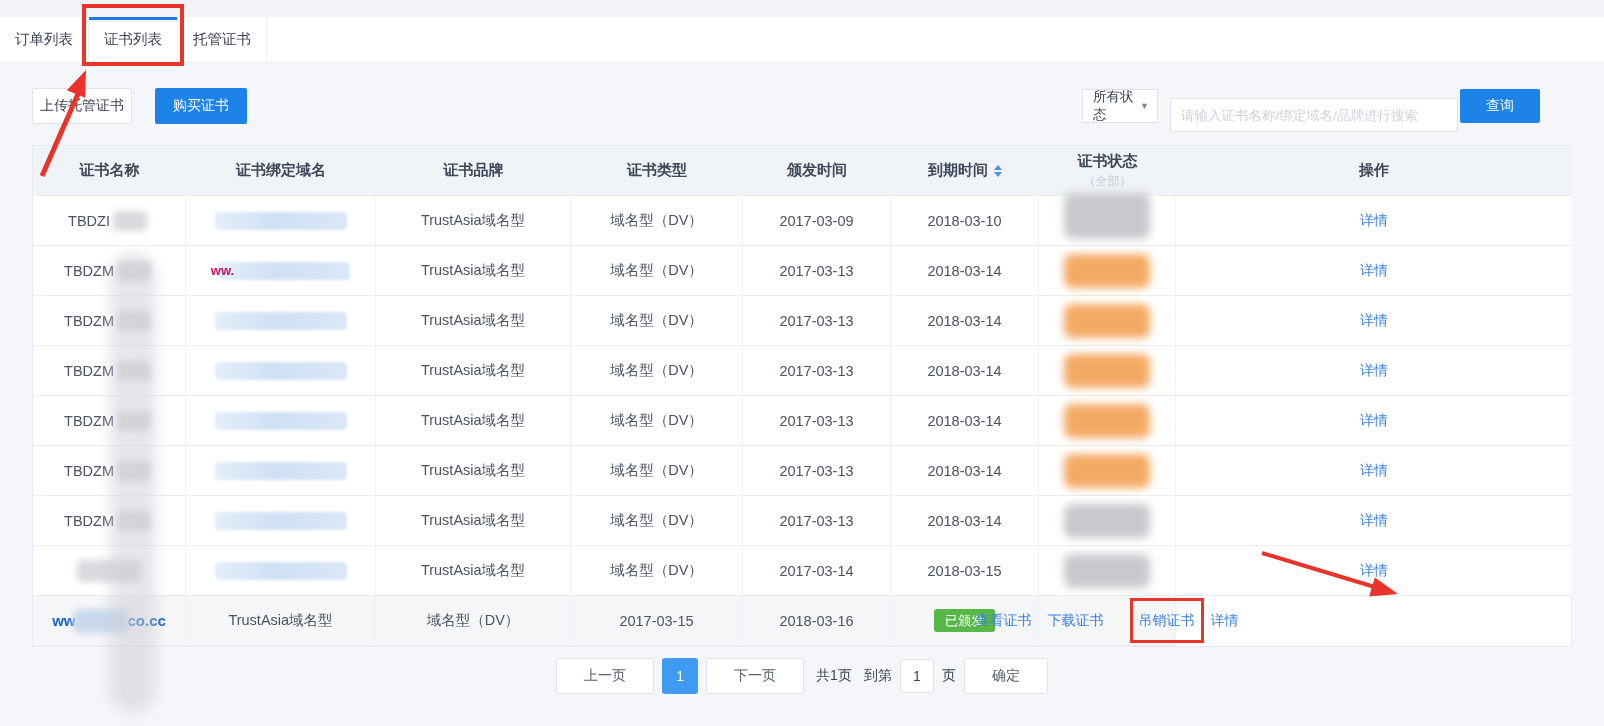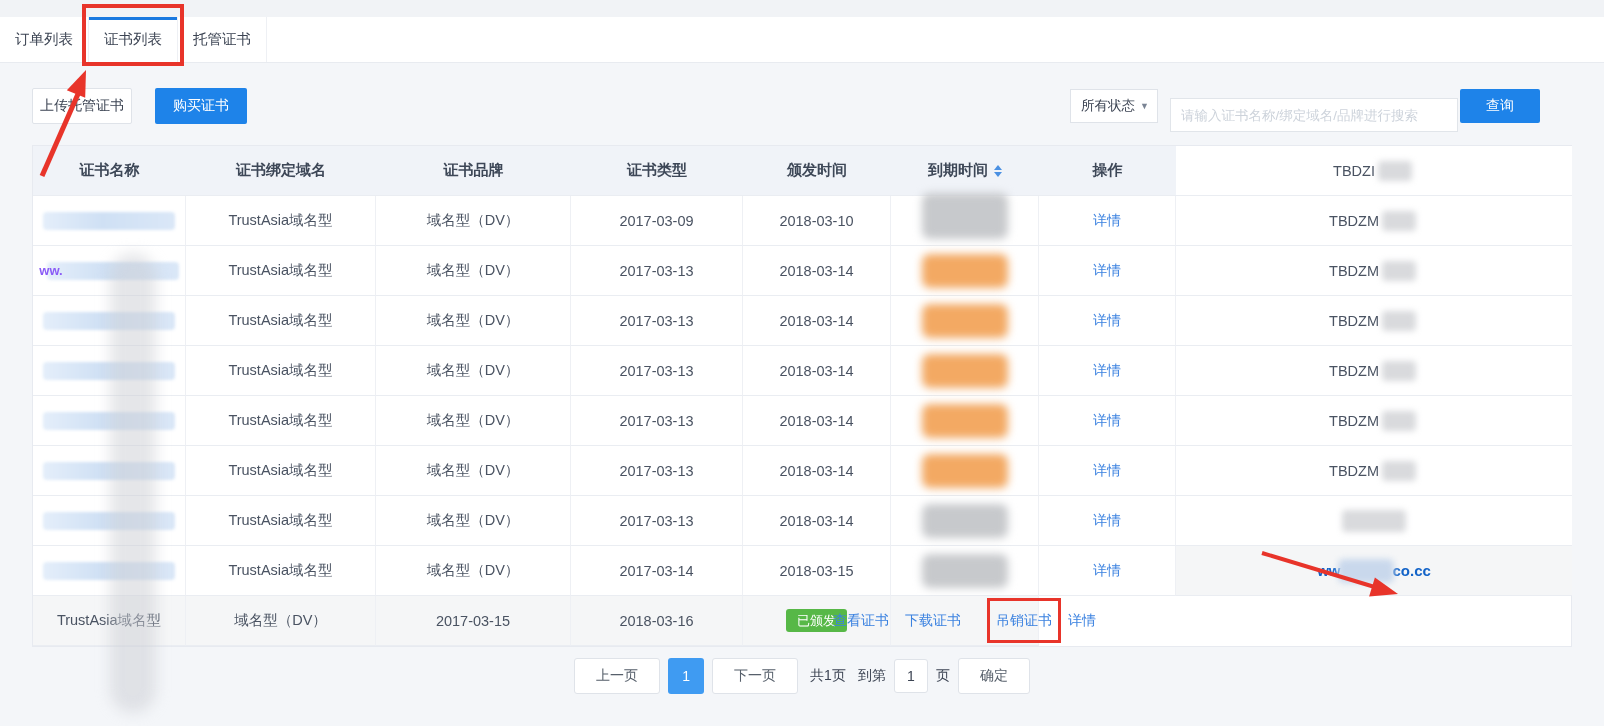--- a/index.html
+++ b/index.html
@@ -13,57 +13,57 @@
   .tabbar { height:46px; background:#fff; border-bottom:1px solid #e8ebf0; display:flex; align-items:stretch; padding-left:0; }
   .tab { position:relative; display:flex; align-items:center; padding:0 15px; font-size:14.5px; color:#3c4453; cursor:pointer; border-right:1px solid #eef0f4; background:#fff; }
   .tab.active::before { content:""; position:absolute; top:0; left:0; right:0; height:3px; background:#1a79e0; }
   .tab.annotated::after { content:""; position:absolute; top:-13px; bottom:-4px; left:-7px; right:-7px; border:4px solid #e8342a; z-index:70; pointer-events:none; }
   
   .content { position:absolute; top:63px; left:0; right:0; bottom:0; background:#f4f6f9; }
   .toolbar { position:absolute; top:25px; left:32px; right:32px; height:36px; }
   .btn { display:flex; align-items:center; justify-content:center; font-size:14px; border-radius:2px; cursor:pointer; border:1px solid transparent; }
   .btn-upload { position:absolute; left:0; top:0; width:100px; height:36px; background:#fff; border-color:#dfe3e9; color:#3c4453; }
   .btn-buy { position:absolute; left:123px; top:0; width:92px; height:36px; background:#1e83e9; color:#fff; }
-  .select { position:absolute; right:414px; top:1px; width:88px; height:34px; background:#fff; border:1px solid #dfe3e9; display:flex; align-items:center; justify-content:space-between; padding:0 8px 0 10px; font-size:13.5px; color:#3c4453; cursor:pointer; }
+  .select { position:absolute; right:414px; top:1px; width:76px; height:34px; background:#fff; border:1px solid #dfe3e9; display:flex; align-items:center; justify-content:space-between; padding:0 8px 0 10px; font-size:13.5px; color:#3c4453; cursor:pointer; }
   .select .caret { font-size:9px; color:#7a8494; }
   .searchbox { position:absolute; right:114px; top:1px; width:288px; height:34px; background:#fff; border:1px solid #e1e5ea; padding:0 10px; font-size:13.5px; color:#3c4453; outline:none;margin-top:9px; }
   .searchbox::placeholder { color:#cdd3db; }
   .btn-query { position:absolute; right:32px; top:1px; width:80px; height:34px; background:#1e83e9; color:#fff; }
   
   .tbl { position:absolute; left:32px; top:82px; width:1540px; display:grid; grid-template-columns:153px 190px 195px 172px 148px 148px 137px 396px; grid-auto-rows:50px; border:1px solid #e7eaf0; background:#fff; }
   .cell { display:flex; align-items:center; justify-content:center; font-size:14.5px; color:#4a5362; border-bottom:1px solid #eaedf2; border-right:1px solid #eef0f4; background:#fff; position:relative; }
   .cell:nth-child(8n) { border-right:none; }
   .cell.th { background:#f0f3f8; border-right:none; font-weight:bold; color:#3d4757; font-size:15px; flex-direction:column; }
   .cell.th .hrow { display:flex; align-items:center; }
   .cell.th .sub { font-weight:normal; font-size:12px; color:#c2c9d3; margin-top:2px; }
   .cell.hl { background:#f5f6f7; }
   .sort { display:inline-flex; flex-direction:column; gap:2px; margin-left:6px; cursor:pointer; }
   .sort i { display:block; width:0; height:0; border-left:4px solid transparent; border-right:4px solid transparent; }
   .sort .up { border-bottom:5px solid #4a90e2; }
   .sort .dn { border-top:5px solid #4a90e2; }
   
   .blob-g { display:inline-block; width:34px; height:20px; border-radius:4px; background:#d9dadd; filter:blur(3px); margin:0 3px; }
   .blob-g.wide { width:64px; height:22px; }
   .bar-b { display:inline-block; width:132px; height:18px; border-radius:4px; background:linear-gradient(90deg,#e4eefa,#cfe0f4 45%,#dae7f7); filter:blur(1.5px); }
-  .domprefix { color:#8b5cf6; font-weight:bold; font-size:13px; position:relative; z-index:2; margin-right:-16px; }
+  .domprefix { color:#be185d; font-weight:bold; font-size:13px; position:relative; z-index:2; margin-right:-16px; }
   .domlink { color:#1464c8; font-weight:bold; font-size:15px; display:inline-flex; align-items:center; cursor:pointer; }
   .blob-b { display:inline-block; width:56px; height:24px; border-radius:6px; background:#c9d8ec; filter:blur(3px); margin:0 -2px; }
   .sblob { width:86px; height:34px; border-radius:8px; filter:blur(4px); }
   .sblob.orange { background:#f3a963; }
   .sblob.gray { background:#c7c9cc; }
   .sblob.tall { height:46px; margin-top:-10px; }
   .badge { background:#57b847; color:#fff; font-size:13px; padding:5px 11px; border-radius:3px; line-height:1; }
   .c-ops { gap:16px; }
   .link { color:#3b82e0; font-size:14px; cursor:pointer; white-space:nowrap; }
   .link.boxed { position:relative;margin-left:19px; }
   .link.boxed::after { content:""; position:absolute; top:-14px; bottom:-13px; left:-9px; right:-9px; border:3px solid #e8342a; pointer-events:none; z-index:70; }
   .smear { position:absolute; left:110px; top:190px; width:46px; height:460px; background:rgba(203,206,212,.5); border-radius:24px; filter:blur(7px); z-index:5; pointer-events:none; }
   
   .pager { position:absolute; top:595px; left:0; width:100%; display:flex; justify-content:center; align-items:center; gap:8px; font-size:14px; color:#3c4453; }
-  .pg-btn { height:36px; padding:0 21px; display:flex; align-items:center; background:#fff; border:1px solid #dfe3e9; border-radius:3px; color:#57606b; cursor:pointer; font-size:14px; }
+  .pg-btn { height:36px; padding:0 27px; display:flex; align-items:center; background:#fff; border:1px solid #dfe3e9; border-radius:3px; color:#57606b; cursor:pointer; font-size:14px; }
   .pg-cur { width:36px; height:36px; display:flex; align-items:center; justify-content:center; background:#3f9bf2; color:#fff; border-radius:3px; }
   .pg-text { margin:0 4px; }
   .pg-input { width:34px; height:34px; border:1px solid #dfe3e9; border-radius:3px; text-align:center; font-size:14px; color:#3c4453; background:#fff; outline:none; }
   
   .anno { position:absolute; top:0; left:0; z-index:80; pointer-events:none; }
 </style>
 </head>
 <body>
 
 <div class="topstrip"></div>
@@ -119,20 +119,26 @@
         </div>
       </div>
       <div class="cell th">
         <div class="hrow">
           <span>到期时间</span>
           <span class="sort">
             <i class="up"></i>
             <i class="dn"></i>
           </span>
         </div>
+      </div>
+      <div class="cell th">
+        <div class="hrow">
+          <span>证书状态</span>
+        </div>
+        <div class="sub">（全部）</div>
       </div>
       <div class="cell th">
         <div class="hrow">
           <span>操作</span>
         </div>
       </div>
       <div class="cell c-name">
         <span class="nm">TBDZI</span>
         <span class="blob-g"></span>
       </div>

